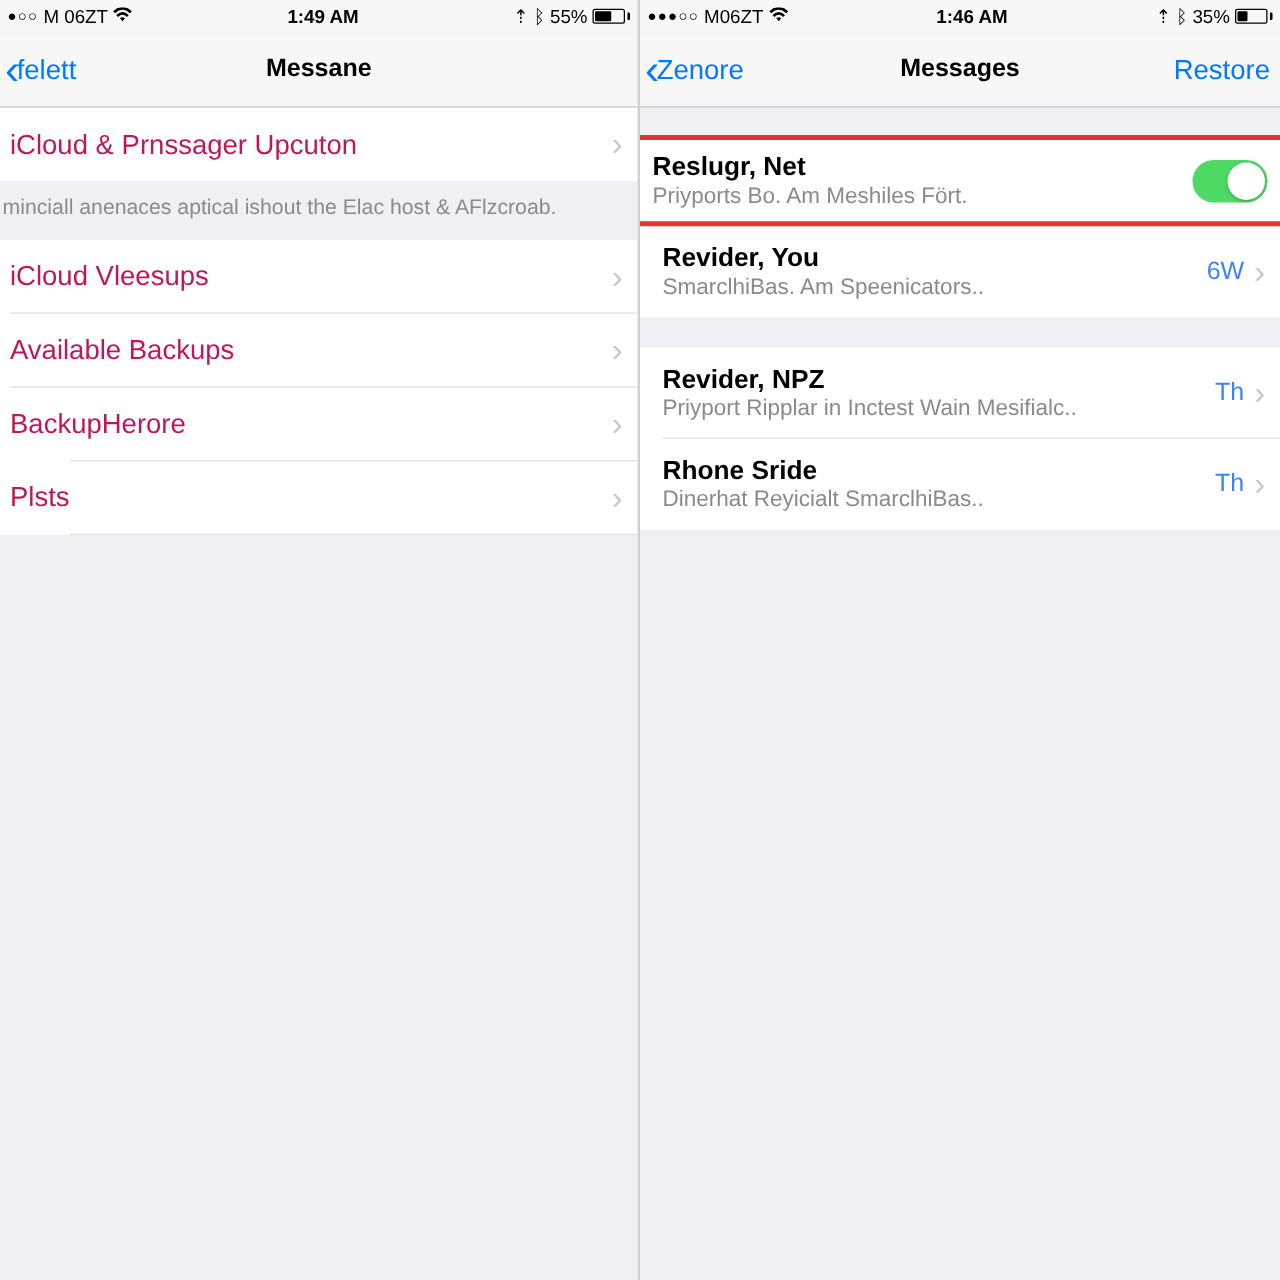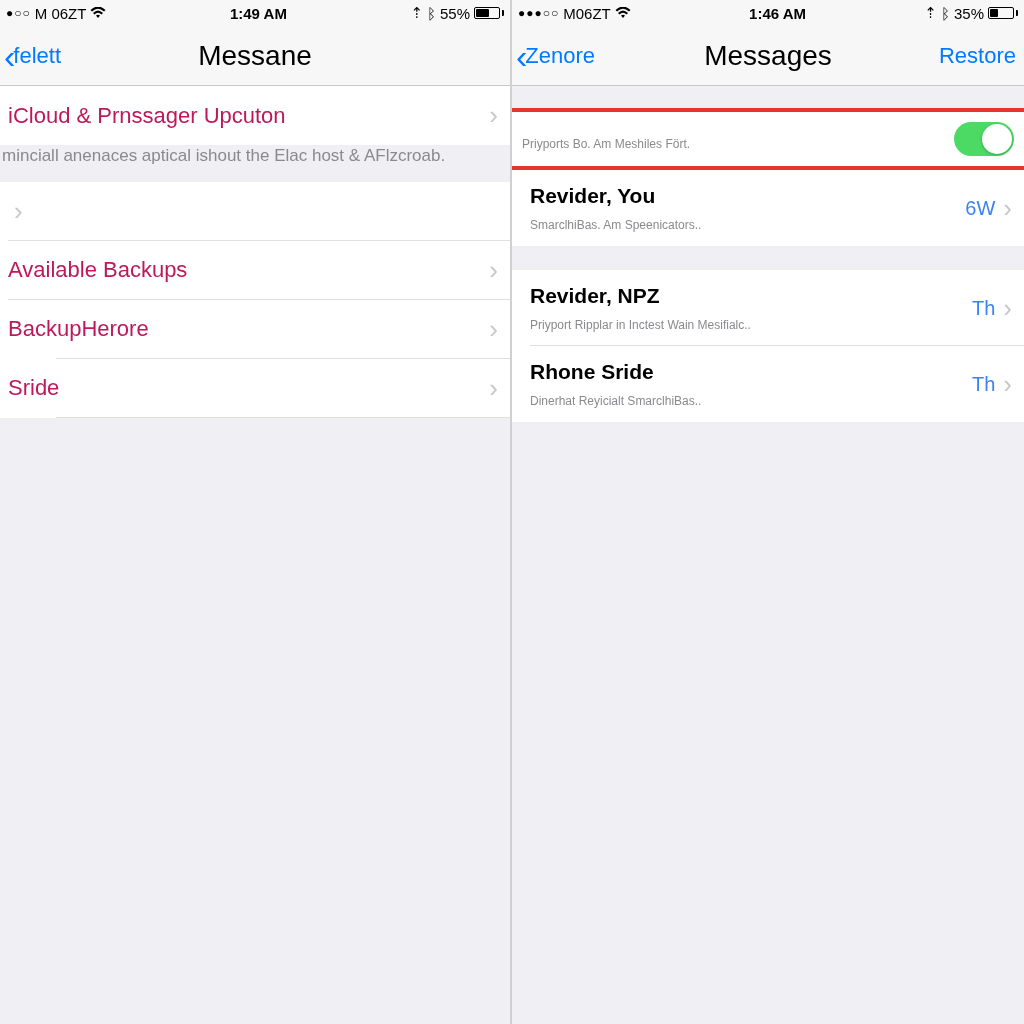--- a/index.html
+++ b/index.html
@@ -41,21 +41,21 @@
   .batt-cap { width: 2px; height: 6px; background: #000; border-radius: 0 1px 1px 0; display: inline-block; }
 
   
   .navbar {
     height: 60px;
     background: #f7f7f8;
     border-bottom: 1px solid #c8c7cc;
     display: flex; align-items: center; justify-content: center;
     position: relative;
   }
-  .nav-title { font-size: 28px; font-weight: 400; }
+  .nav-title { font-size: 20px; font-weight: 700; }
   .nav-left, .nav-right {
     position: absolute; top: 0; bottom: 0; display: flex; align-items: center;
     font-size: 22px; color: #007aff;
   }
   .nav-left { left: 4px; }
   .nav-right { right: 8px; }
   .back-chevron { font-size: 34px; line-height: 1; margin-right: -2px; font-weight: 300; }
 
   
   .content { flex: 1; background: #efeff4; overflow: hidden; }
@@ -64,28 +64,28 @@
   .row {
     display: flex; align-items: center;
     padding: 14px 12px 14px 8px;
     min-height: 56px;
     position: relative;
   }
   .row .sep {
     position: absolute; left: 8px; right: 0; bottom: 0; height: 1px; background: #e0e0e2;
   }
   .row-label { font-size: 22px; color: #be185d; flex: 1; }
-  .row-sub { font-size: 12px; color: #8a8a8e; margin-top: 10px; }
+  .row-sub { font-size: 18px; color: #8a8a8e; margin-top: 0; }
   .row-col { display: flex; flex-direction: column; flex: 1; min-width: 0; }
   .row-title { font-size: 21px; font-weight: 600; color: #000; }
   .chevron { color: #c7c7cc; font-size: 26px; font-weight: 300; padding-left: 6px; }
   .meta { font-size: 20px; color: #3b82f6; padding-right: 2px; }
   .footer-text {
     font-size: 17px; color: #8a8a8e;
-    padding: 0 8px 14px 2px;
+    padding: 10px 8px 14px 2px;
     background: #efeff4;
     line-height: 1.35;
   }
 
   
   .toggle {
     width: 60px; height: 34px; border-radius: 17px;
     background: #4cd964; position: relative; flex-shrink: 0;
   }
   .toggle .knob {
@@ -145,35 +145,36 @@
     <div class="group">
       <div class="row">
         <span class="row-label">iCloud &amp; Prnssager Upcuton</span>
         <span class="chevron">›</span>
       </div>
     </div>
     <div class="footer-text">minciall anenaces aptical ishout the Elac host &amp; AFlzcroab.</div>
 
     <div class="group" style="margin-top:0">
       <div class="row">
+        <span class="row-label">iCloud Vleesups</span>
         <span class="chevron">›</span>
         <div class="sep"></div>
       </div>
       <div class="row">
         <span class="row-label">Available Backups</span>
         <span class="chevron">›</span>
         <div class="sep"></div>
       </div>
       <div class="row">
         <span class="row-label">BackupHerore</span>
         <span class="chevron">›</span>
         <div class="sep" style="left:56px"></div>
       </div>
       <div class="row">
-        <span class="row-label">Sride</span>
+        <span class="row-label">Plsts</span>
         <span class="chevron">›</span>
         <div class="sep" style="left:56px"></div>
       </div>
     </div>
   </div>
 </div>
 
 <div class="screen right">
   <div class="statusbar">
     <div class="sb-left">
@@ -207,20 +208,21 @@
     <div class="nav-title">Messages</div>
     <div class="nav-right">
       <span>Restore</span>
     </div>
   </div>
 
   <div class="content" style="padding-top:26px">
     <div class="group">
       <div class="highlight-row" style="display:flex;align-items:center">
         <div class="row-col">
+          <span class="row-title">Reslugr, Net</span>
           <span class="row-sub">Priyports Bo. Am Meshiles Fört.</span>
         </div>
         <div class="toggle">
             <div class="knob"></div>
           </div>
       </div>
       <div class="row">
         <div class="row-col">
           <span class="row-title">Revider, You</span>
           <span class="row-sub">SmarclhiBas. Am Speenicators..</span>

